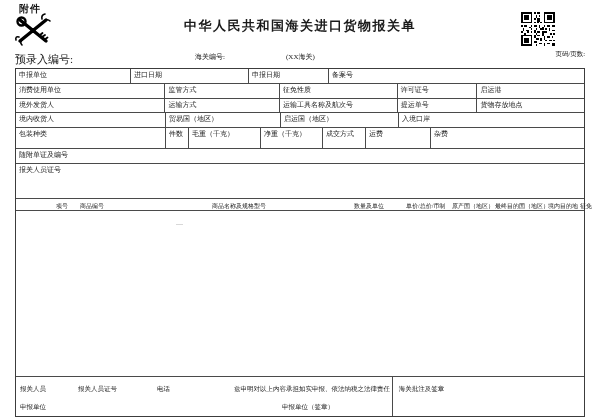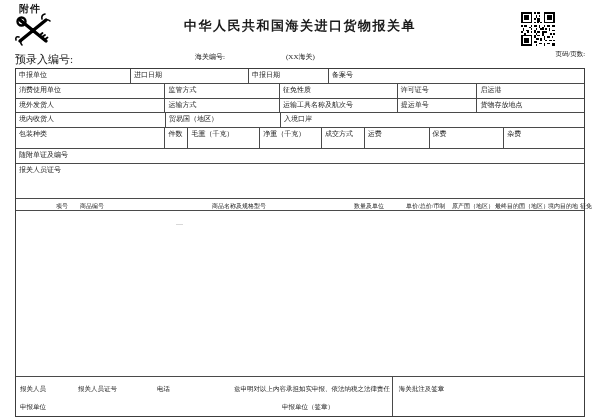--- a/index.html
+++ b/index.html
@@ -106,31 +106,31 @@
       <div class="cell" style="width:150px">境外发货人</div>
       <div class="cell" style="width:115px">运输方式</div>
       <div class="cell" style="width:118px">运输工具名称及航次号</div>
       <div class="cell" style="width:80px">提运单号</div>
       <div class="cell" style="width:107px">货物存放地点</div>
     </div>
 
     <div class="frow" style="height:15px">
       <div class="cell" style="width:150px">境内收货人</div>
       <div class="cell" style="width:115px">贸易国（地区）</div>
+      <div class="cell" style="width:118px">启运国（地区）</div>
       <div class="cell" style="width:107px">入境口岸</div>
     </div>
 
     <div class="frow" style="height:21px">
       <div class="cell" style="width:150px">包装种类</div>
       <div class="cell" style="width:23px">件数</div>
       <div class="cell" style="width:72px">毛重（千克）</div>
       <div class="cell" style="width:62px">净重（千克）</div>
       <div class="cell" style="width:43px">成交方式</div>
       <div class="cell" style="width:65px">运费</div>
-      <div class="cell" style="width:75px">保费</div>
       <div class="cell" style="width:80px">杂费</div>
     </div>
 
     <div class="frow" style="height:15px">
       <div class="cell" style="width:570px">随附单证及编号</div>
     </div>
 
     <div class="frow" style="height:35px">
       <div class="cell" style="width:570px">报关人员证号</div>
     </div>

